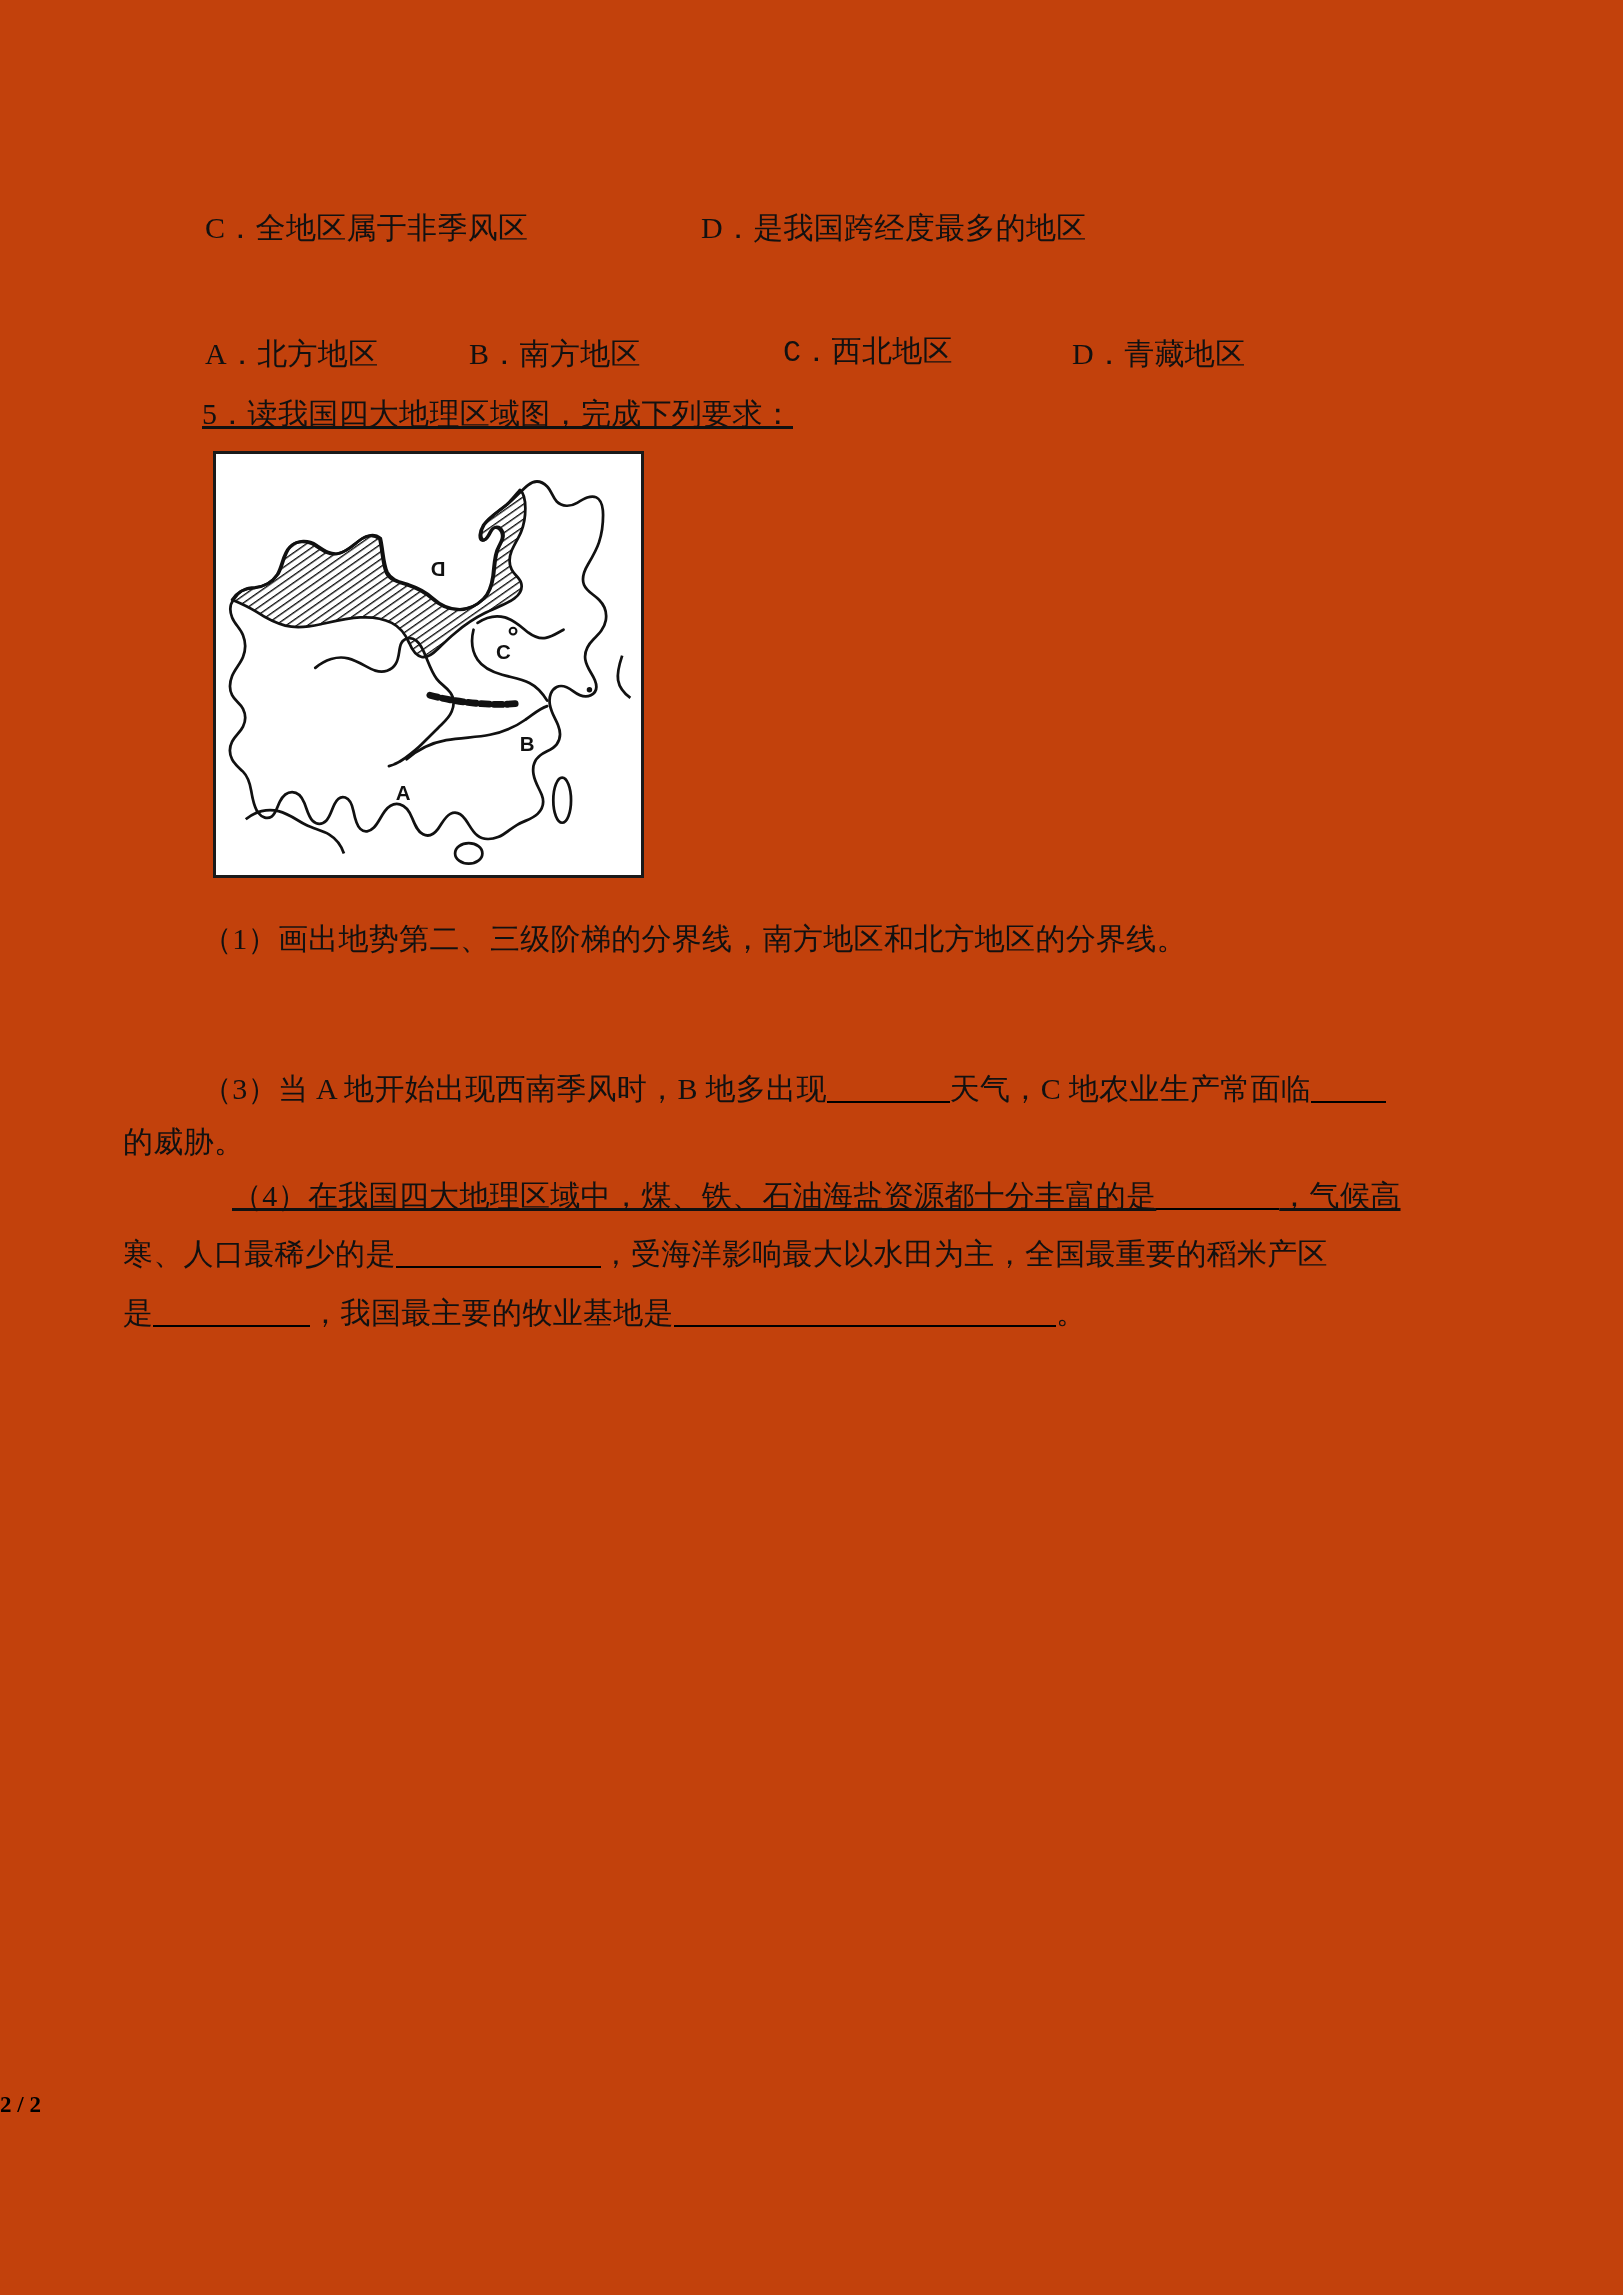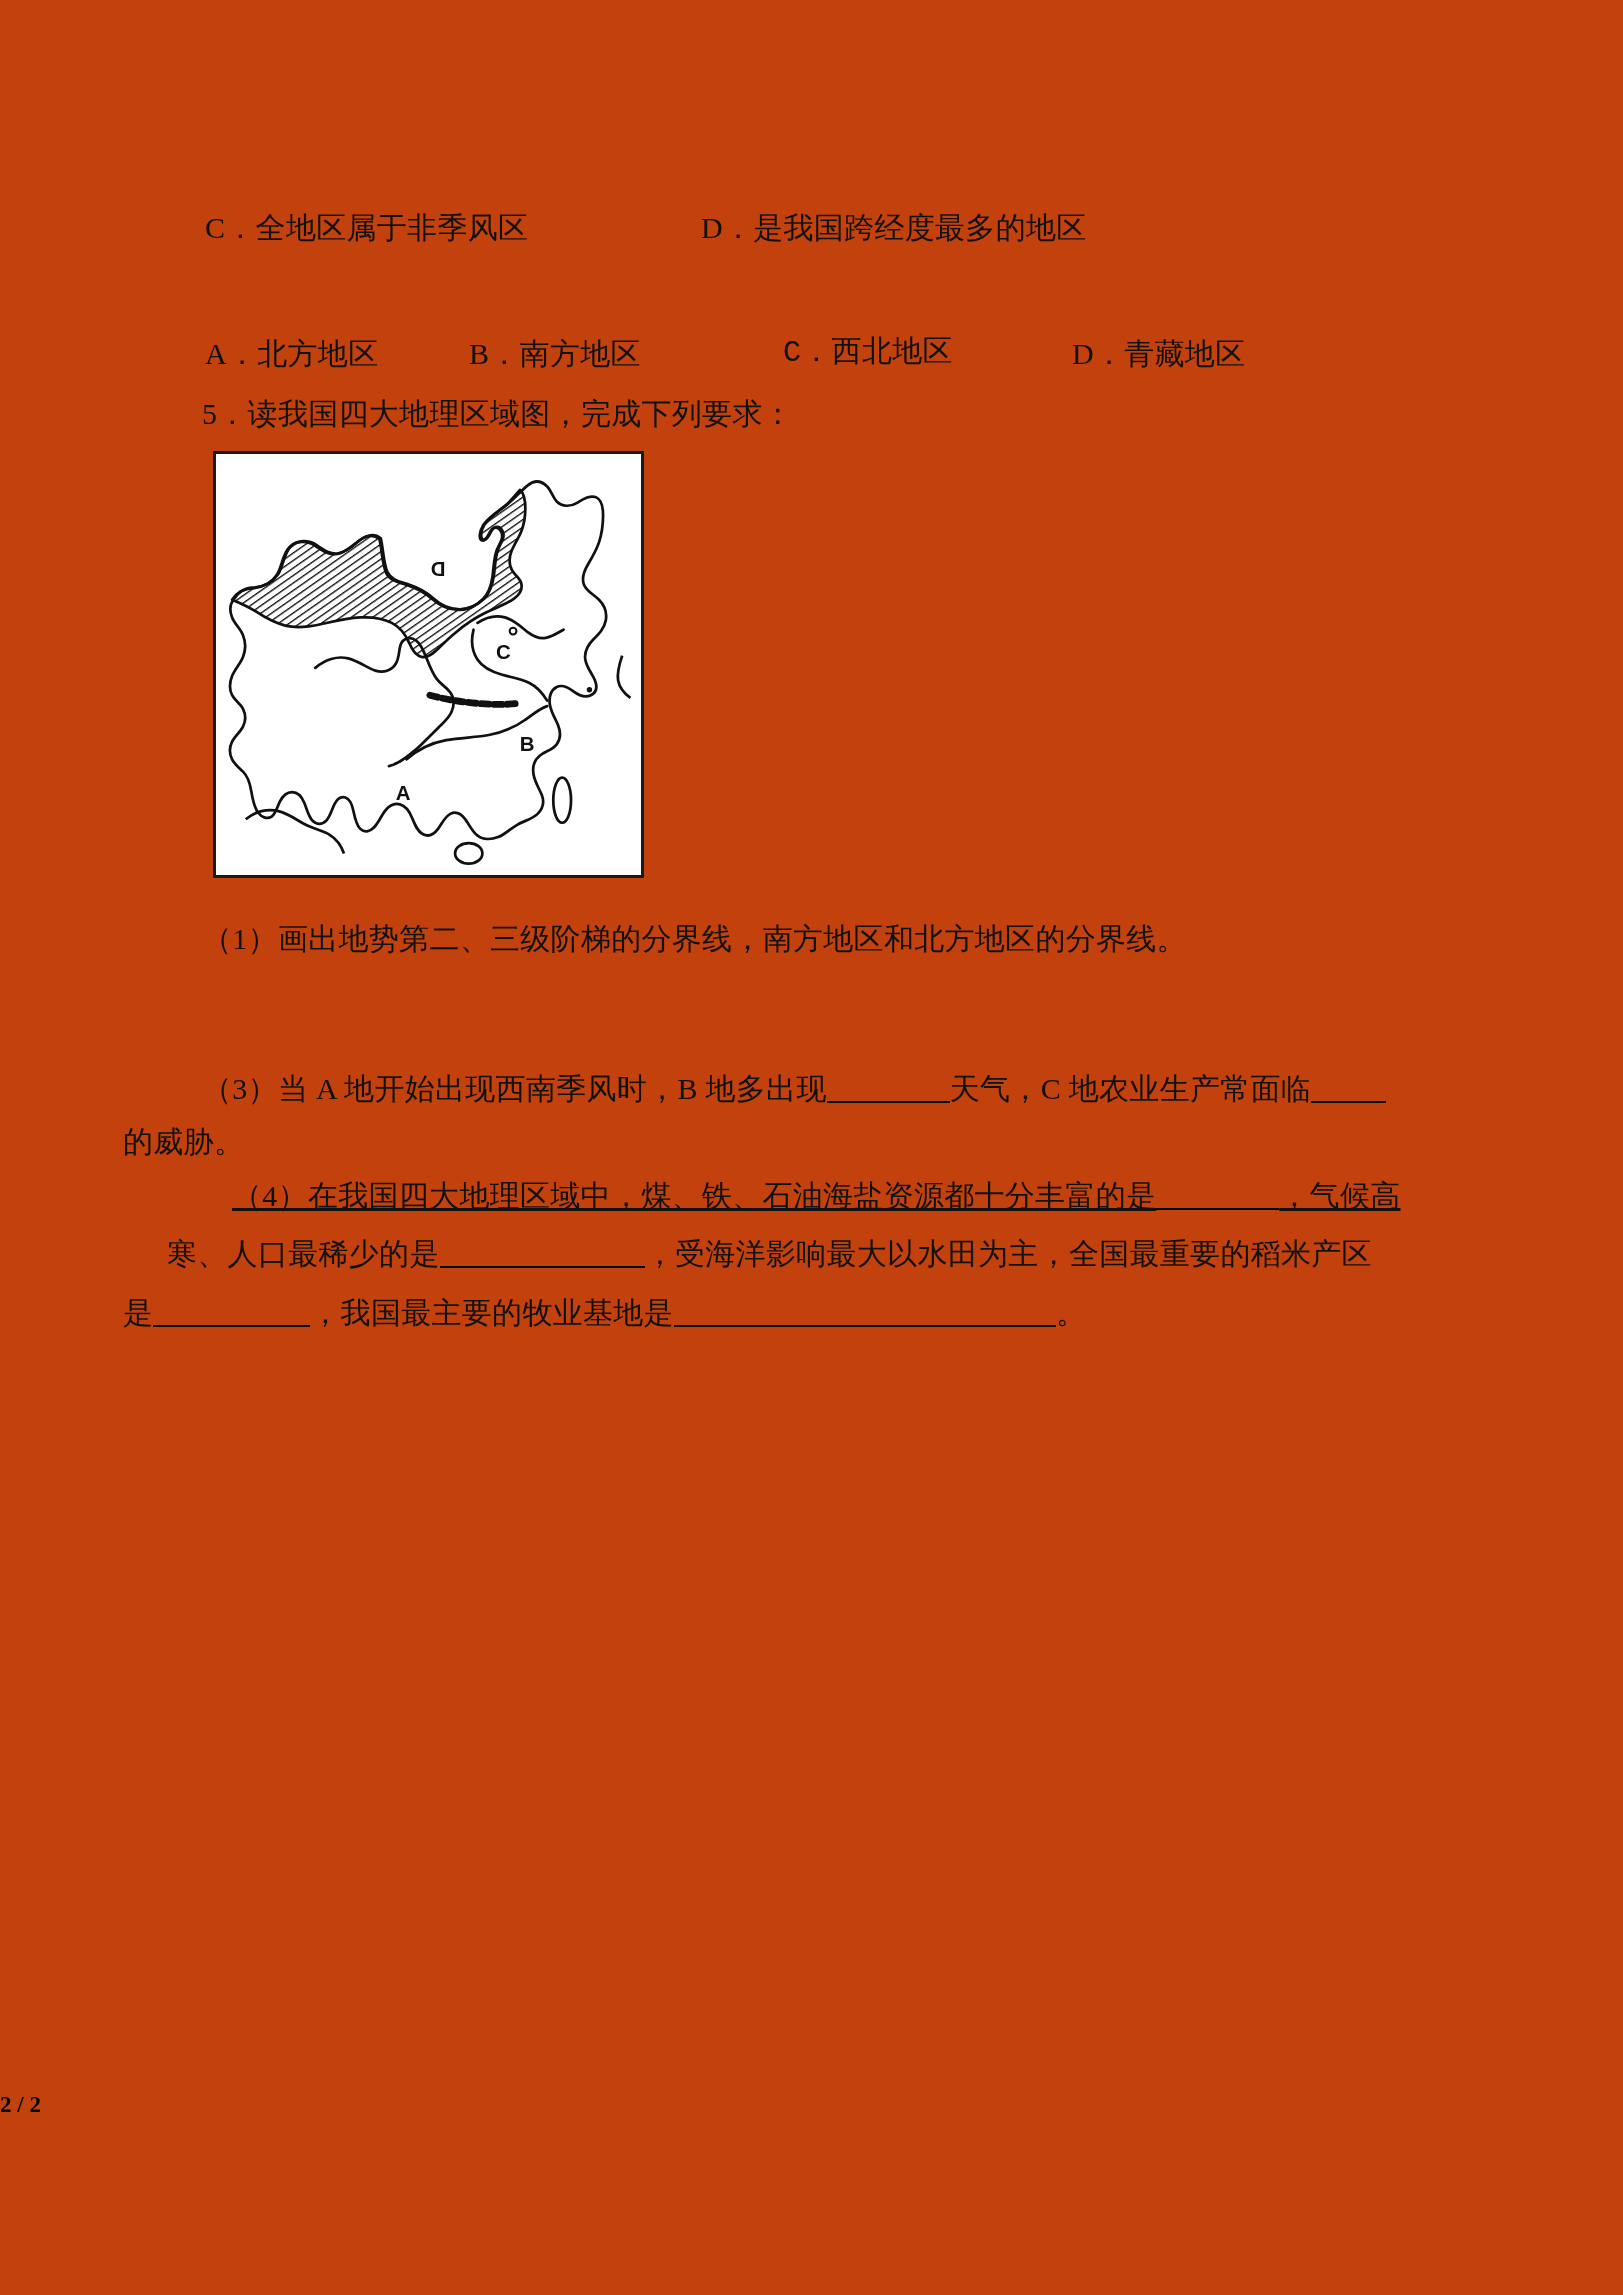--- a/index.html
+++ b/index.html
@@ -91,21 +91,21 @@
   <div class="line" style="left:205px; top:201px;">C．全地区属于非季风区</div>
 
   <div class="line" style="left:701px; top:201px;">D．是我国跨经度最多的地区</div>
 
 
   <div class="line" style="left:205px; top:327px;">A．北方地区</div>
   <div class="line" style="left:469px; top:327px;">B．南方地区</div>
   <div class="line" style="left:783px; top:327px;font-family:Liberation Mono, monospace;">C．西北地区</div>
   <div class="line" style="left:1072px; top:327px;">D．青藏地区</div>
 
-  <div class="line" style="left:202px; top:387px;">5．读我国四大地理区域图，完成下列要求：</div>
+  <div class="line" style="left:202px; top:387px;text-decoration:underline;">5．读我国四大地理区域图，完成下列要求：</div>
 
   <div class="figure">
     <div class="frame"></div>
     <svg viewBox="0 0 632 626" preserveAspectRatio="none">
       <defs>
         <pattern id="hatch" width="9" height="9" patternTransform="rotate(55)" patternUnits="userSpaceOnUse">
           <line x1="0" y1="0" x2="0" y2="9" stroke="#111" stroke-width="4"></line>
         </pattern>
       </defs>
 
@@ -288,21 +288,21 @@
 
   <div class="line" style="left:202px; top:1062px;">
     <span>（3）当 A 地开始出现西南季风时，B 地多出现</span><span class="blank b-180"></span><span>天气，C 地农业生产常面临</span><span class="blank b-110"></span>
   </div>
   <div class="line" style="left:123px; top:1115px;">的威胁。</div>
 
   <div class="line" style="left:232px; top:1169px;text-decoration:underline;">
     <span>（4）在我国四大地理区域中，煤、铁、石油海盐资源都十分丰富的是</span><span class="blank b-180"></span><span>，气候高</span>
   </div>
 
-  <div class="line" style="left:123px; top:1227px;margin-left:44px;">
+  <div class="line" style="left:123px; top:1227px;">
     <span>寒、人口最稀少的是</span><span class="blank b-300"></span><span>，受海洋影响最大以水田为主，全国最重要的稻米产区</span>
   </div>
 
   <div class="line" style="left:123px; top:1286px;">
     <span>是</span><span class="blank b-230"></span><span>，我国最主要的牧业基地是</span><span class="blank b-560"></span><span>。</span>
   </div>
 
   <div class="footer">2 / 2</div>
 
 </div>

